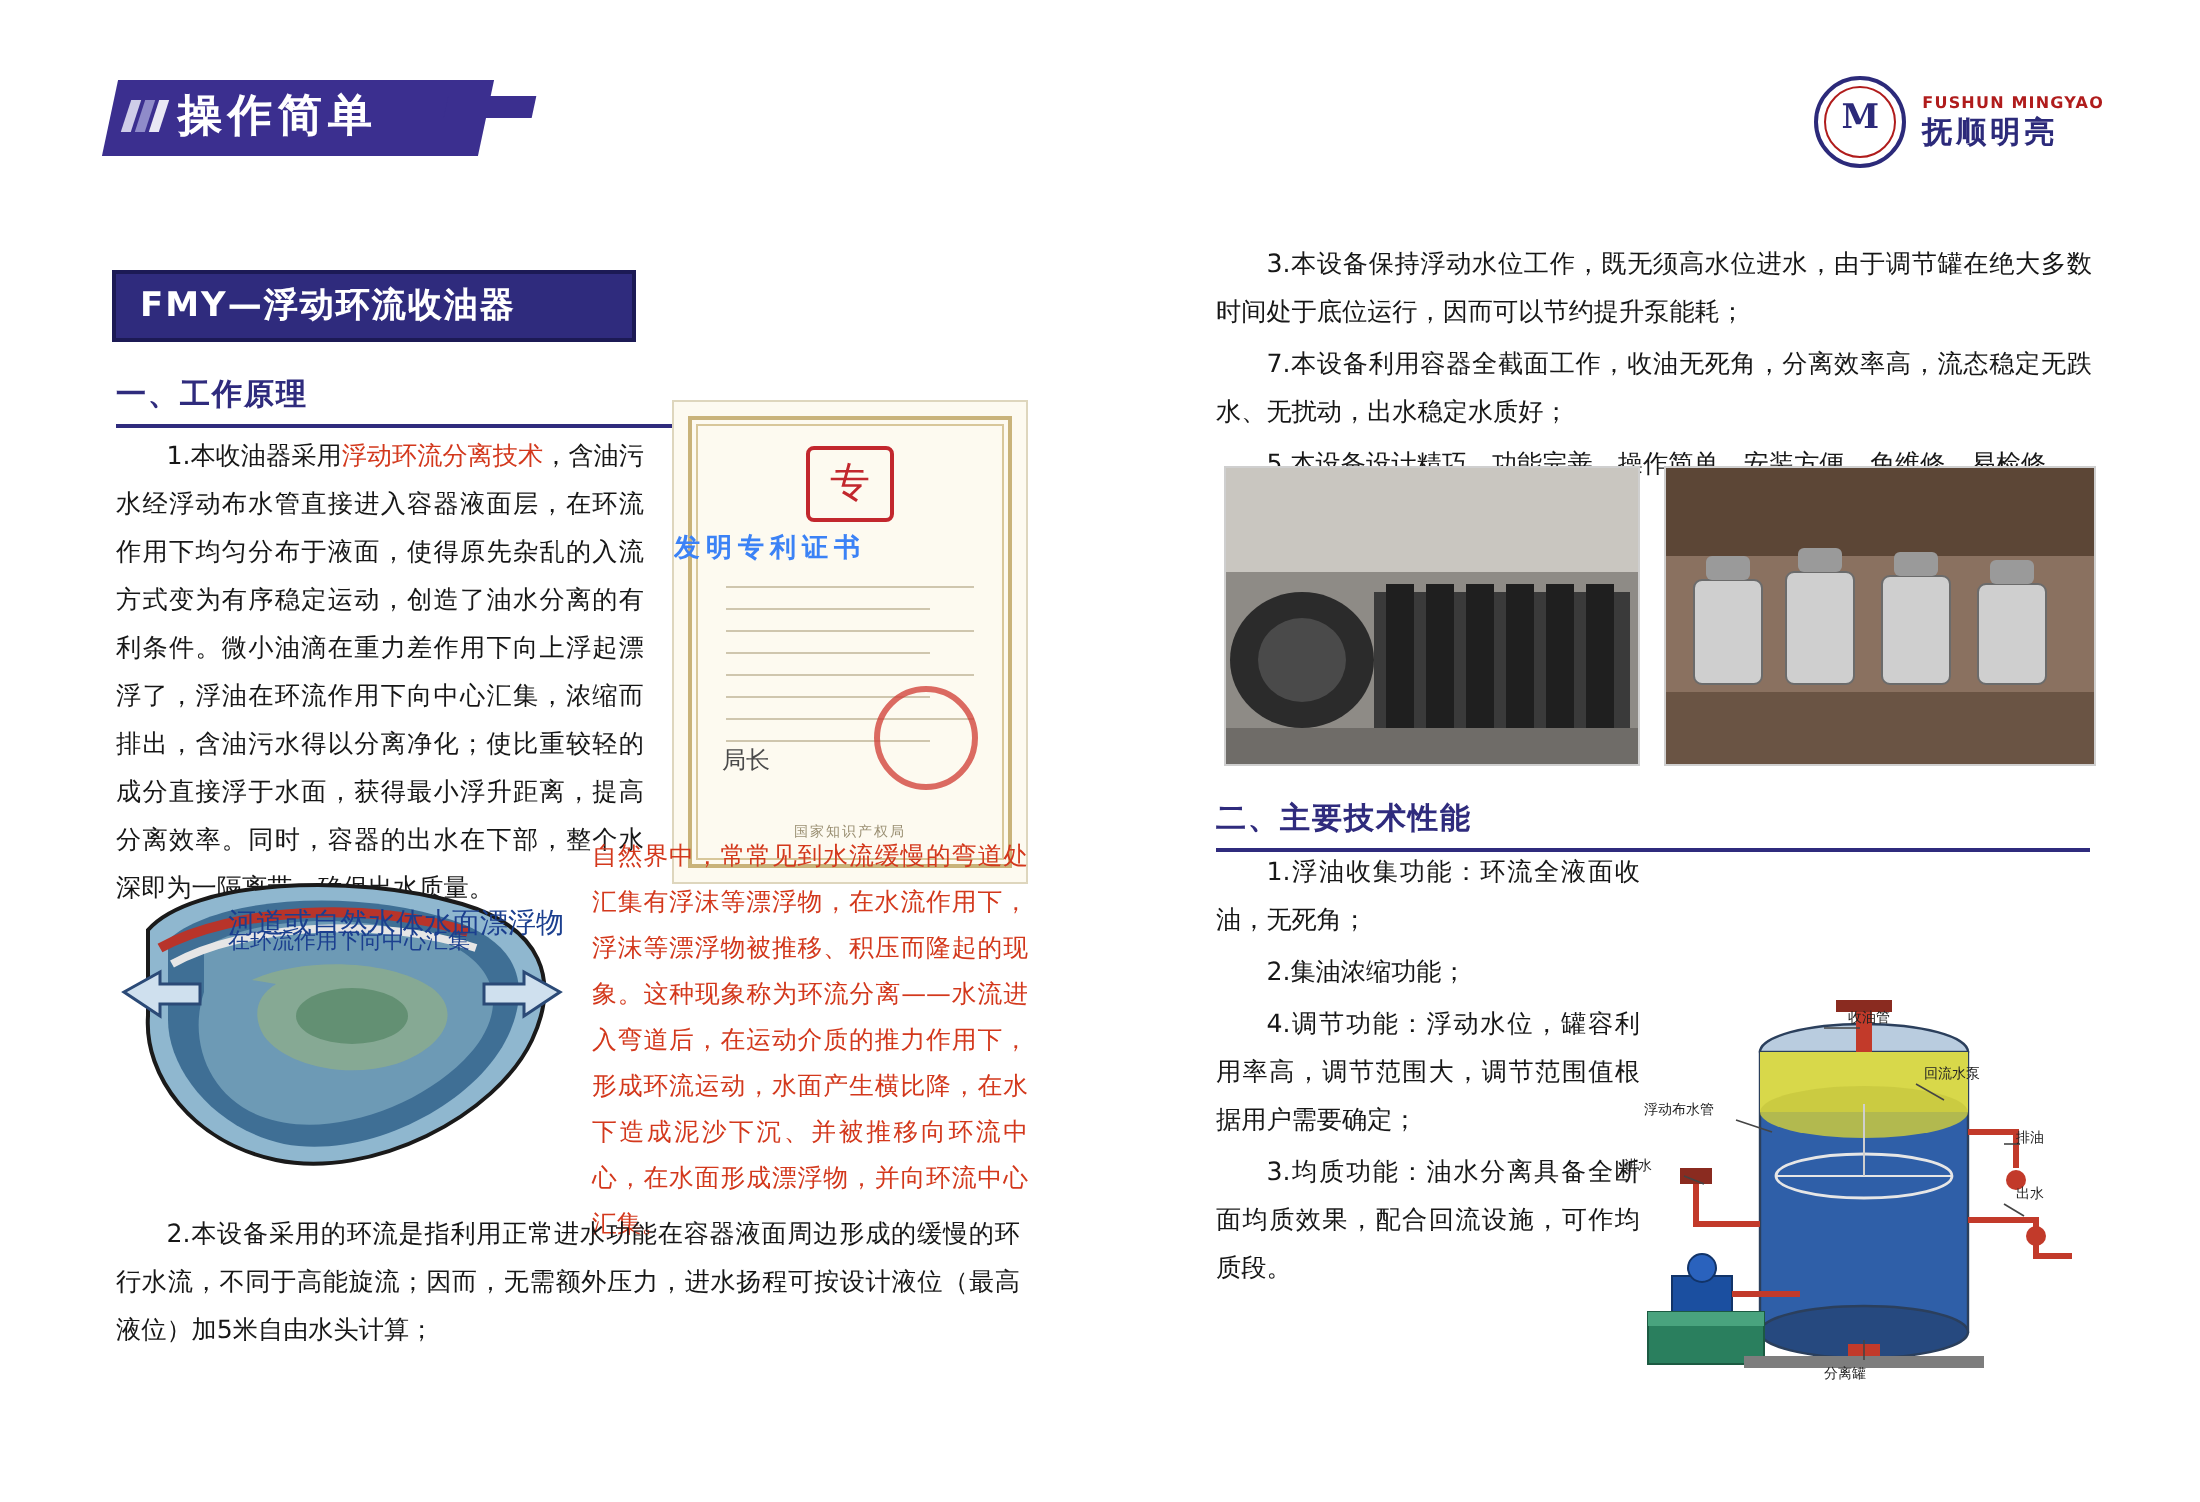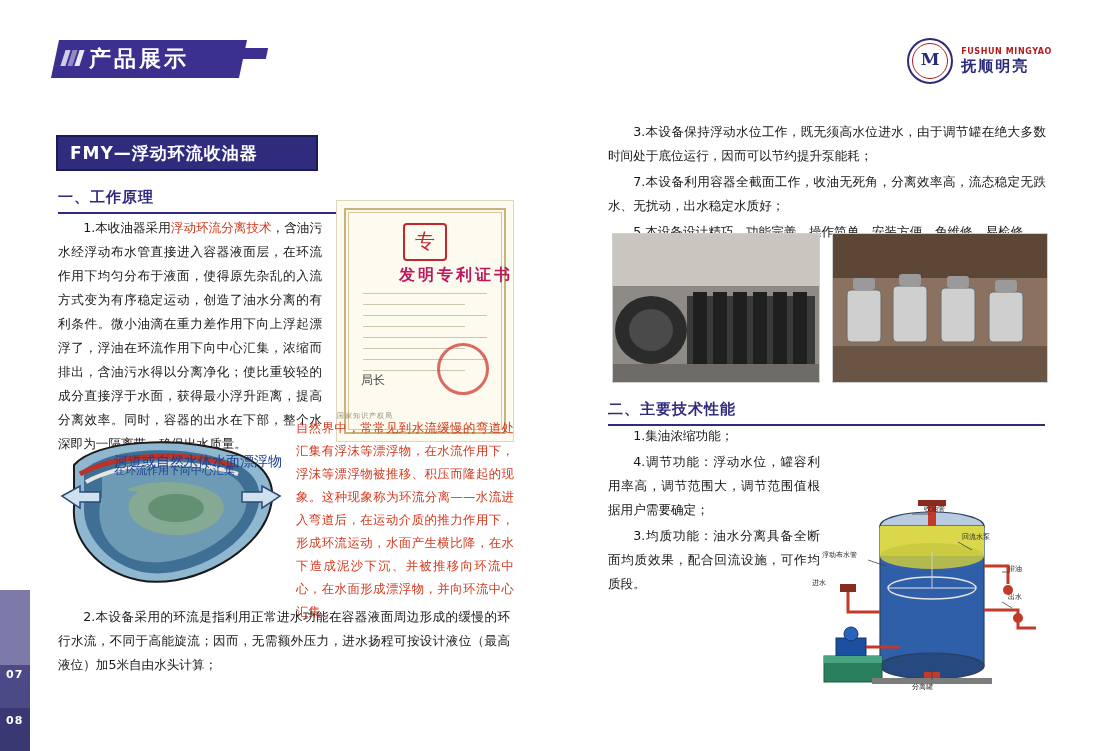--- a/index.html
+++ b/index.html
@@ -227,24 +227,24 @@
     color: #c2272d;
     font-size: 20px;
     text-align: center;
     line-height: 32px;
     font-family: "DejaVu Serif", serif;
   }
   .cert .c-title {
     position: absolute;
     top: 64px;
     width: 100%;
-    text-align: right;
-    font-size: 16px;
+    text-align: left;
+    font-size: 13px;
     letter-spacing: 3px;
-    color: #be185d;
+    color: #3b82f6;
     font-family: "DejaVu Serif", serif;
     font-weight: bold;
   }
   .cert .c-lines {
     position: absolute;
     left: 26px;
     top: 92px;
     right: 26px;
   }
   .cert .c-lines div {
@@ -268,21 +268,21 @@
     left: 24px;
     bottom: 52px;
     font-size: 12px;
     color: #4a4a4a;
     font-family: "DejaVu Serif", serif;
   }
   .cert .c-foot {
     position: absolute;
     bottom: 20px;
     width: 100%;
-    text-align: left;
+    text-align: center;
     font-size: 7px;
     color: #9a8f72;
     letter-spacing: 1px;
   }
 
   
   #red-note {
     position: absolute;
     left: 296px;
     top: 416px;
@@ -341,37 +341,30 @@
     font-size: 7px;
     color: #222;
     white-space: nowrap;
   }
 </style>
 </head>
 <body>
 
 <div class="page">
 
-  <div class="spine">
-    <div class="spine-band b1"></div>
-    <div class="spine-band b2"></div>
-    <div class="spine-band b3"></div>
-    <div class="page-num n1">07</div>
-    <div class="page-num n2">08</div>
-  </div>
 
   <div class="header-banner">
     <div class="banner-shape"></div>
     <div class="banner-shape2"></div>
     <div class="banner-deco">
         <i></i>
         <i></i>
         <i></i>
       </div>
-    <div class="banner-title">产品展示</div>
+    <div class="banner-title">操作简单</div>
   </div>
 
   <div class="logo-area">
     <div class="logo-mark">
       <div class="inner"></div>
       <div class="glyph">M</div>
     </div>
     <div class="logo-text">
       <div class="logo-en">FUSHUN MINGYAO</div>
       <div class="logo-cn">抚顺明亮</div>
@@ -487,21 +480,22 @@
       </g>
     </svg>
   </div>
 
   <div class="sec-head" id="sec2">
     <span>二、主要技术性能</span>
     <div class="rule"></div>
   </div>
 
   <div class="body-col" id="right-list">
-    <p class="indent">1.集油浓缩功能；</p>
+    <p class="indent">1.浮油收集功能：环流全液面收油，无死角；</p>
+    <p class="indent">2.集油浓缩功能；</p>
     <p class="indent">4.调节功能：浮动水位，罐容利用率高，调节范围大，调节范围值根据用户需要确定；</p>
     <p class="indent">3.均质功能：油水分离具备全断面均质效果，配合回流设施，可作均质段。</p>
   </div>
 
   <div id="tank">
     <svg width="238" height="212" viewBox="0 0 238 212">
 
       <ellipse cx="120" cy="34" rx="52" ry="14" fill="#b9ccdf" stroke="#2b3f5c" stroke-width="1.2"></ellipse>
       <rect x="68" y="34" width="104" height="140" fill="#2f5fa8" stroke="#2b3f5c" stroke-width="1.2"></rect>
       <rect x="68" y="34" width="104" height="30" fill="#d8d84a" stroke="none"></rect>

